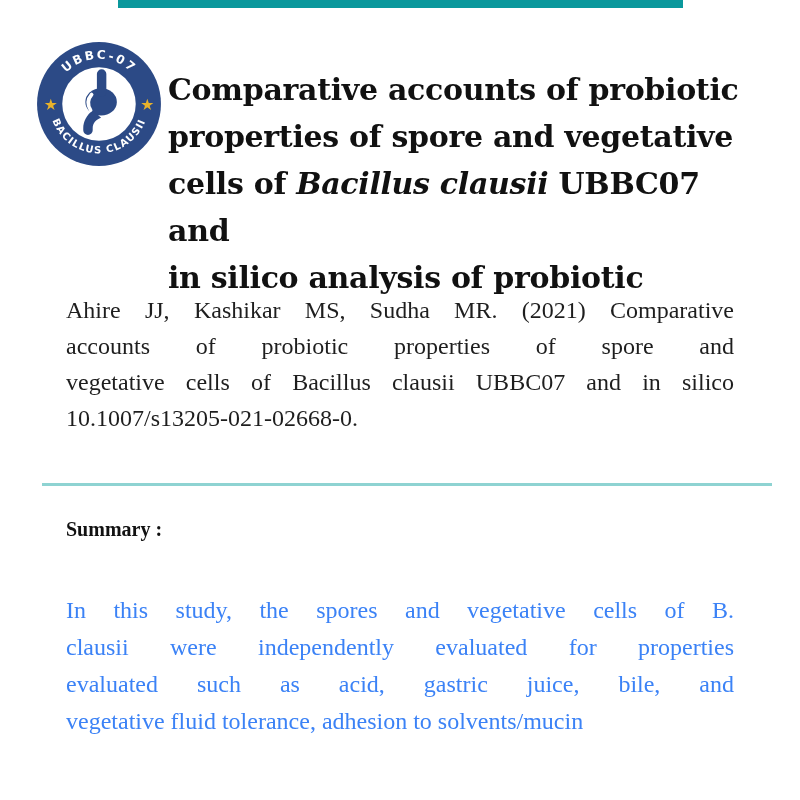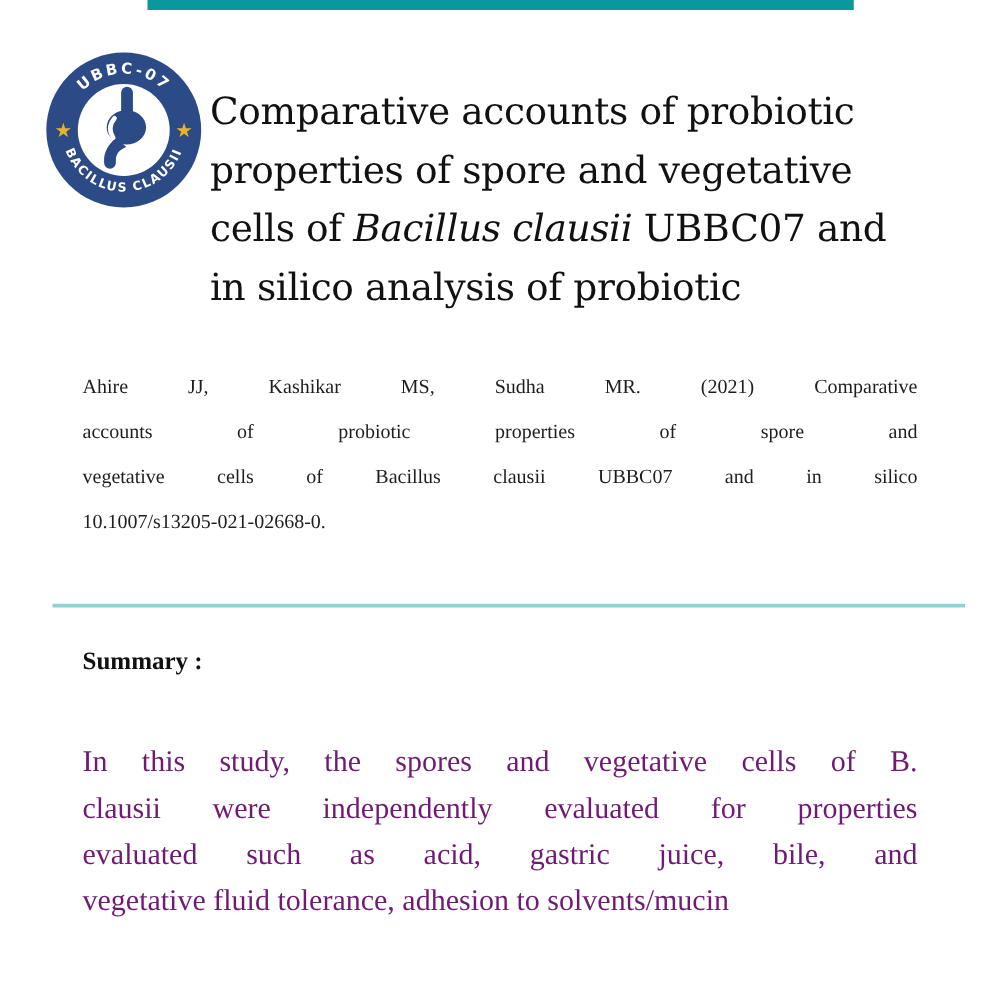--- a/index.html
+++ b/index.html
@@ -13,50 +13,50 @@
   .bar { position: absolute; }
   .bar.top    { left: 118px; top: 0;     width: 565px; height: 8px; }
   .bar.bottom { left: 117px; top: 790px; width: 566px; height: 10px; }
 
   .logo-wrap { position: absolute; left: 36px; top: 41px; width: 126px; height: 126px; }
   .logo-wrap svg { display: block; width: 100%; height: 100%; }
 
   .title-block {
     position: absolute; left: 168px; top: 36px; width: 588px;
     font-family: "DejaVu Serif", serif;
-    font-weight: 400;
+    font-weight: 700;
     font-size: 30px;
     line-height: 47px;
     color: #111111;
     letter-spacing: -0.3px;
     margin-top: 30px;
   }
 
   .citation-block {
     position: absolute; left: 66px; top: 292px; width: 668px;
-    font-size: 16px;
+    font-size: 24px;
     line-height: 36px;
     color: #1e1e1e;
   }
 
   .divider {
     position: absolute; left: 42px; top: 483px; width: 730px; height: 3px;
   }
 
   .summary-heading {
     position: absolute; left: 66px; top: 518px;
     font-size: 20px; font-weight: 700; color: #111111;
     font-family: "Liberation Serif", serif;
   }
 
   .summary-block {
     position: absolute; left: 66px; top: 592px; width: 668px;
     font-size: 24px;
     line-height: 37px;
-    color: #701a75;
+    color: #3b82f6;
   }
 
   
   .tline { text-align: justify; text-align-last: justify; white-space: normal; }
   .tline.last { text-align: justify; text-align-last: left; }
   .title-block .tline, .title-block .tline.last { text-align: left; text-align-last: left; }
 </style>
 </head>
 <body>
 

